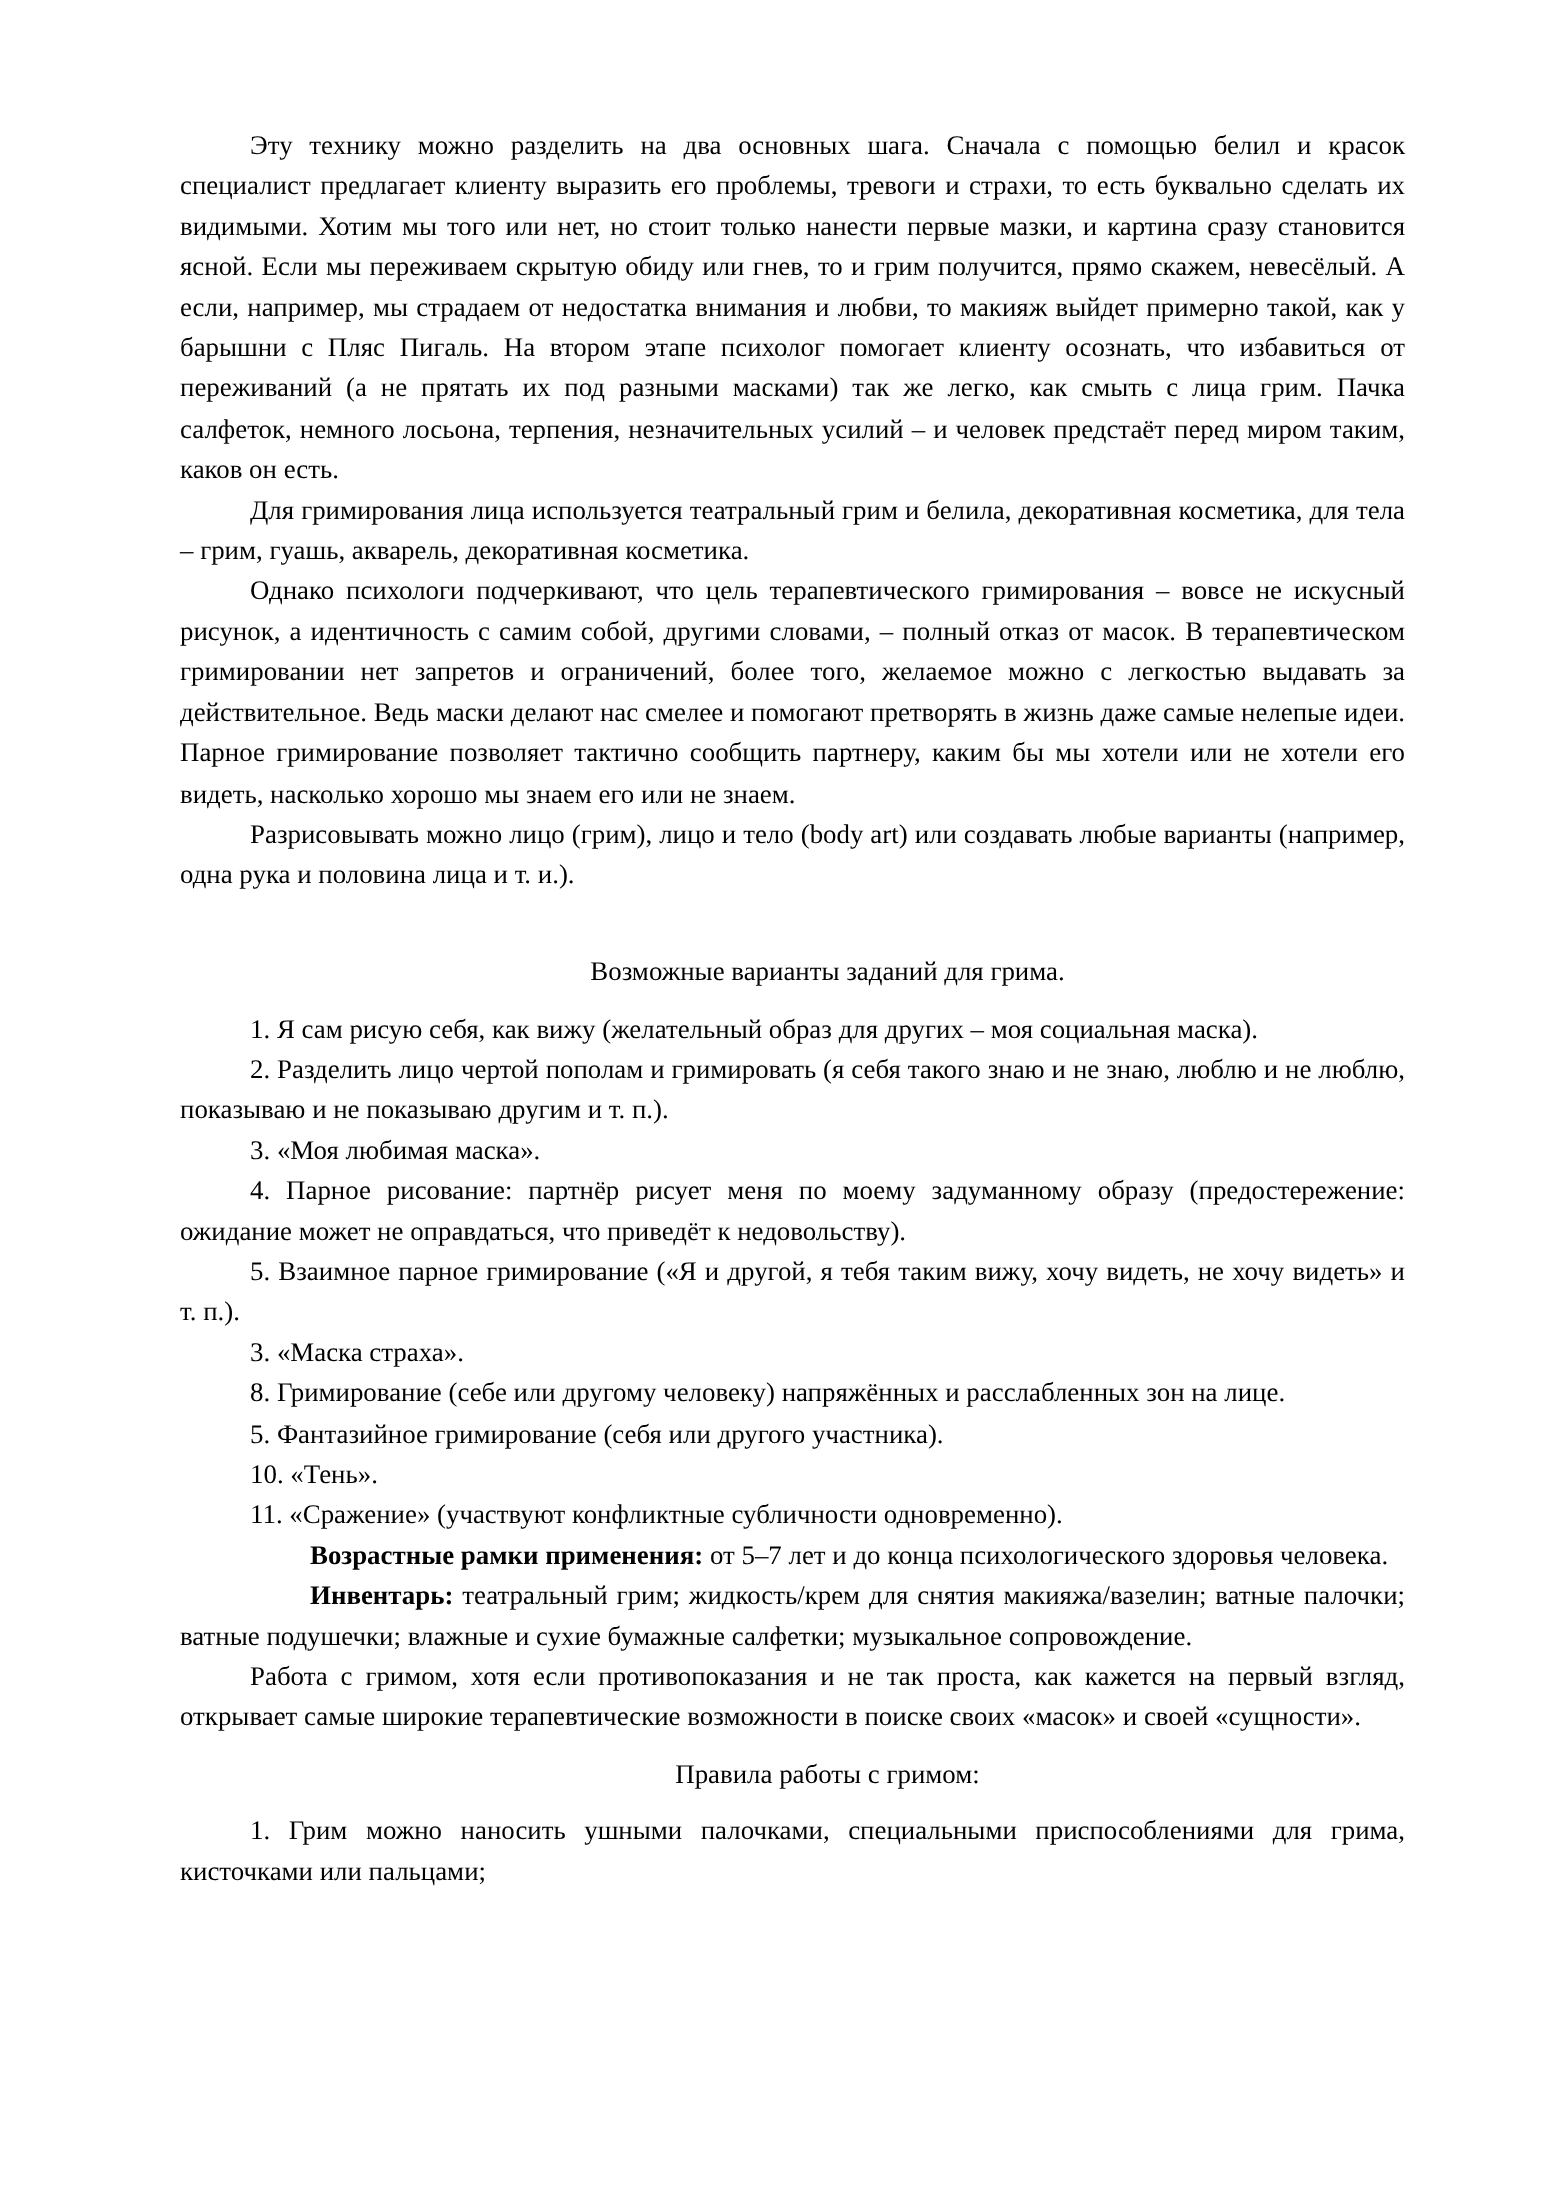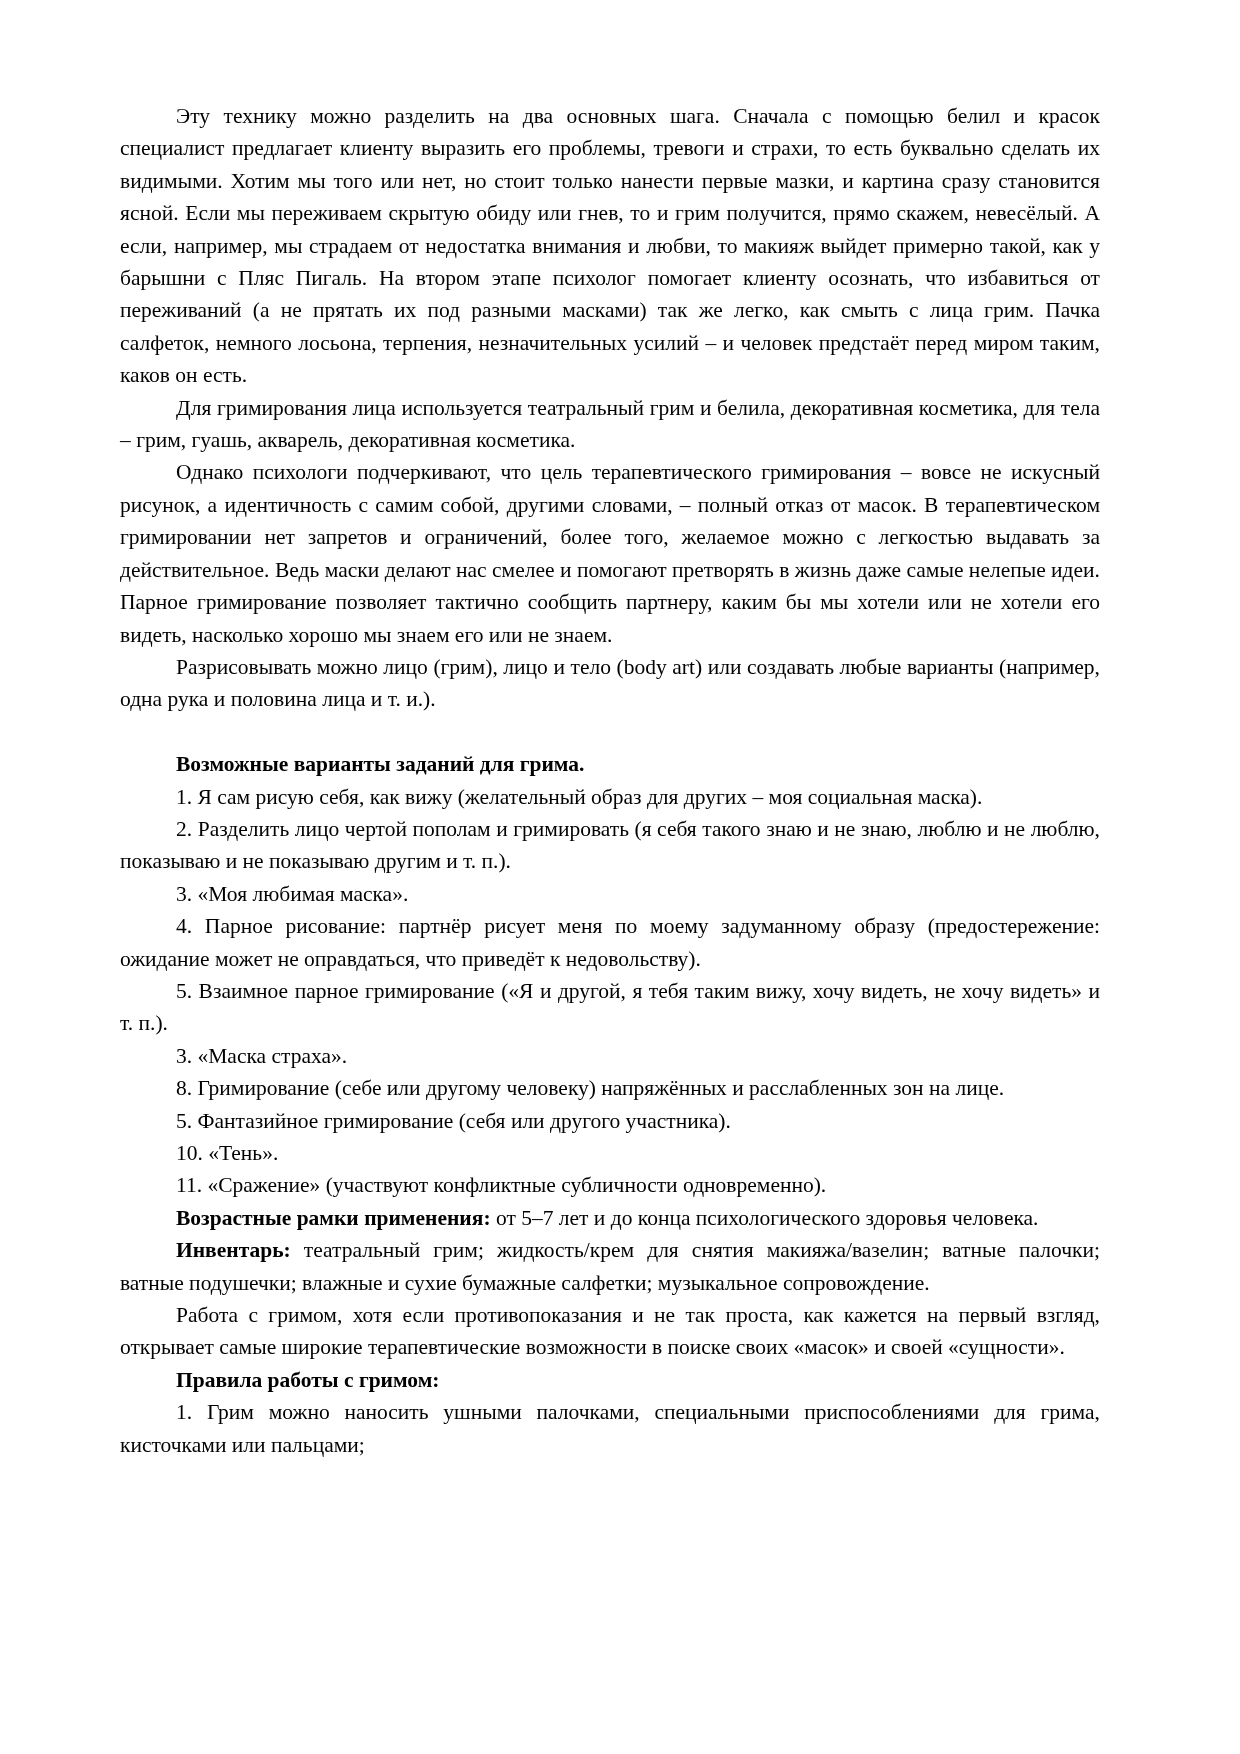--- a/index.html
+++ b/index.html
@@ -12,21 +12,21 @@
     position: relative;
     width: 1240px;
     height: 1754px;
     background: #ffffff;
     margin: 0 auto;
     overflow: hidden;
     box-sizing: border-box;
   }
   .text-column {
     position: absolute;
-    left: 120px;
+    left: 144px;
     top: 100px;
     width: 980px;
     font-family: "Liberation Serif", "DejaVu Serif", serif;
     font-size: 21.5px;
     line-height: 32.4px;
     color: #000000;
     text-align: justify;
     text-justify: inter-word;
     -webkit-hyphens: none;
     hyphens: none;
@@ -37,27 +37,28 @@
     text-indent: 56px;
     text-align: justify;
   }
   
   .blank-line {
     display: block;
     height: 32.4px;
   }
   .run-in {
     font-weight: bold;
+    margin-left: 48px;
   }
   .heading-line {
-    margin: 0;
+    margin: 13px;
     padding: 0;
     text-indent: 56px;
-    font-weight: bold;
-    text-align: left;
+    font-weight: normal;
+    text-align: center;
   }
   .list-item {
     margin: 0;
     padding: 0;
     text-indent: 56px;
     text-align: justify;
   }
 </style>
 </head>
 <body>

